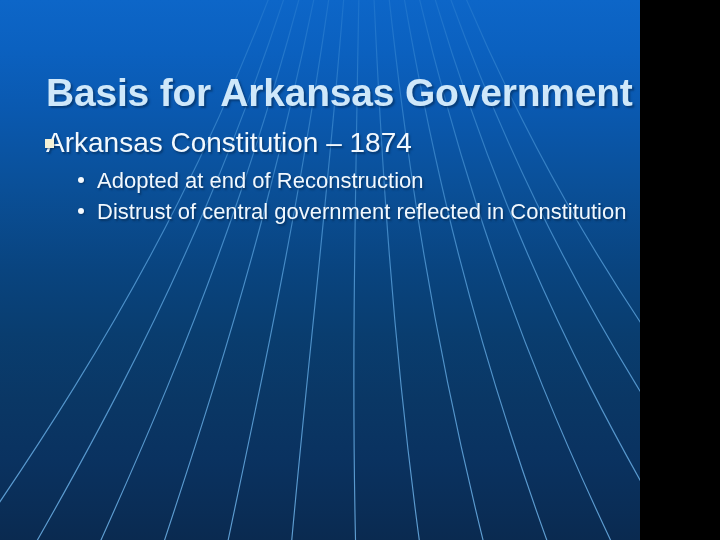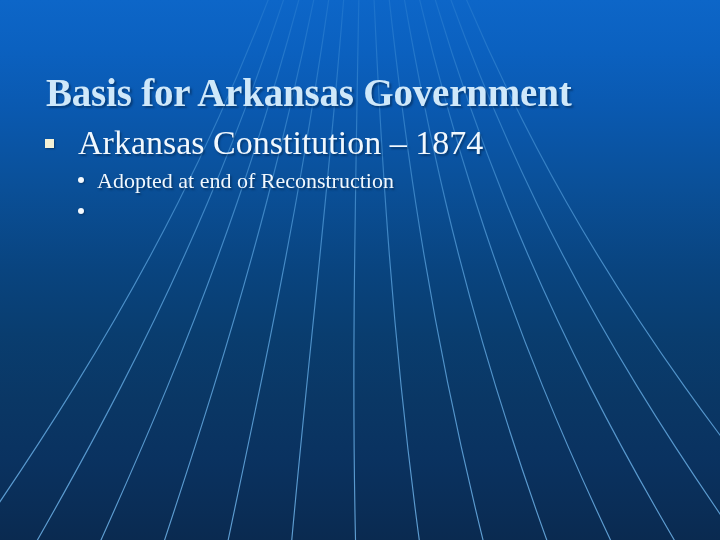--- a/index.html
+++ b/index.html
@@ -3,24 +3,24 @@
 <meta charset="utf-8">
 <title>Slide</title>
 <style>
   html, body {
     margin: 0;
     padding: 0;
     background: #000;
   }
   #slide {
     position: relative;
-    width: 720px;
+    width: 640px;
     height: 540px;
     overflow: hidden;
-    font-family: Liberation Serif, serif;
+    font-family: Liberation Sans, sans-serif;
     background: linear-gradient(to bottom,
         #0d66c8 0%,
         #0b61c0 9%,
         #0a59b0 20%,
         #0a5099 34%,
         #09447f 50%,
         #093d6f 62%,
         #0a3765 74%,
         #0a3260 85%,
         #0a2d56 95%,
@@ -52,22 +52,22 @@
     white-space: nowrap;
   }
   #body-list {
     position: absolute;
     left: 0;
     top: 126px;
     width: 720px;
   }
   .lvl1 {
     position: relative;
-    padding-left: 78px;
-    font-size: 34px;
+    padding-left: 46px;
+    font-size: 28px;
     line-height: 34px;
     color: #f1f8fe;
     text-shadow: 1.5px 1.5px 2px rgba(4, 34, 70, 0.55);
   }
   .lvl1 .marker-square {
     position: absolute;
     left: 45px;
     top: 13px;
     width: 9px;
     height: 9px;
@@ -161,18 +161,19 @@
       <div class="sub-list">
 
         <div class="lvl2">
           <span class="marker-dot"></span>
           <span>Adopted at end of Reconstruction</span>
         </div>
 
 
         <div class="lvl2">
           <span class="marker-dot"></span>
+          <span>Distrust of central government reflected in Constitution</span>
         </div>
 
       </div>
     </div>
   </div>
 </div>
 
 </body></html>

